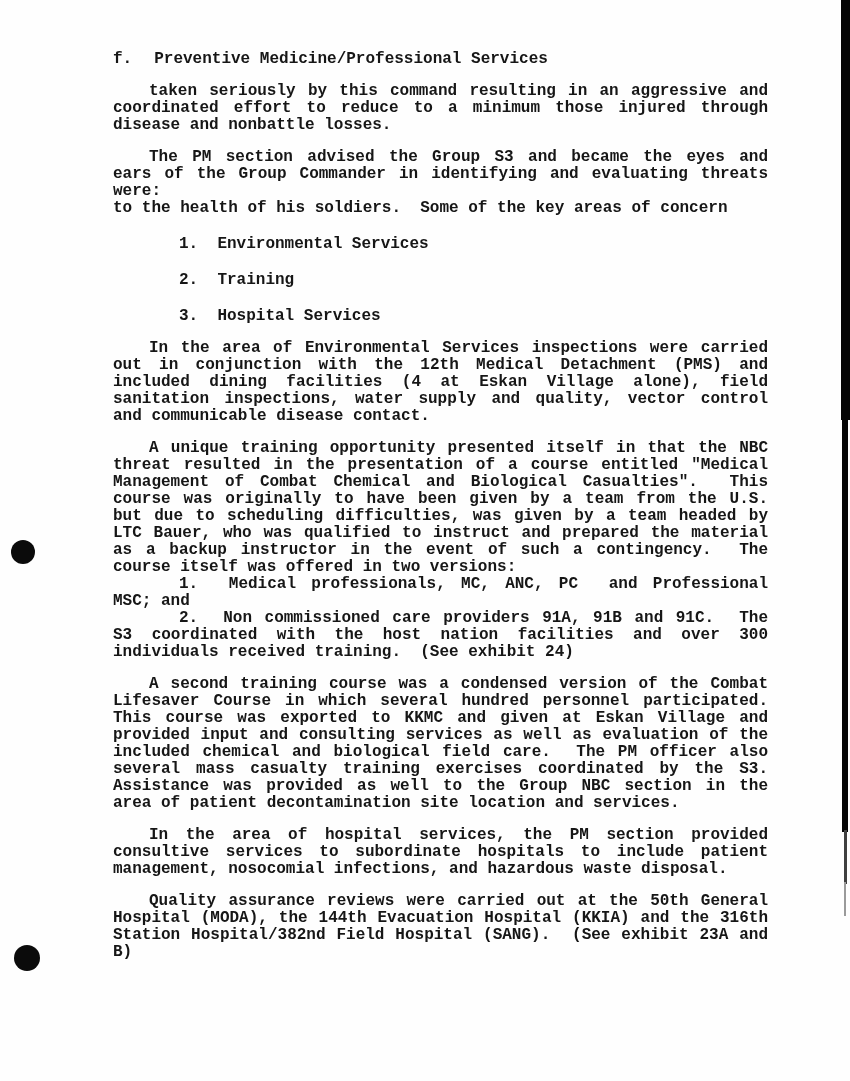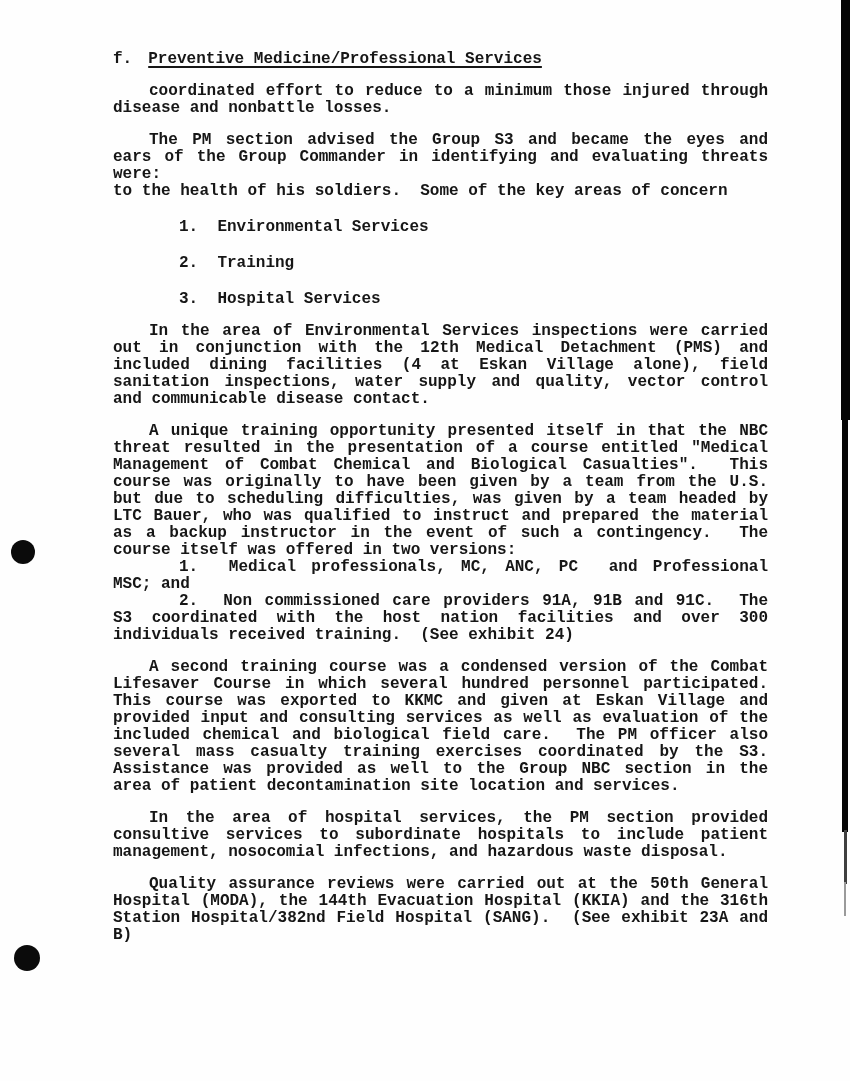--- a/index.html
+++ b/index.html
@@ -21,22 +21,21 @@
     width: 655px;
     color: #161616;
     font-size: 16px;
     font-weight: 700;
     line-height: 17px;
   }
   .heading { white-space: nowrap; }
   .hnum { display: inline-block; }
   .htitle {
     display: inline-block;
-    margin-left: 16px;
-    text-decoration: underline;
+    margin-left: 22px;
     text-decoration-thickness: 2px;
     text-underline-offset: 3px;
   }
   .block { margin-top: 15px; }
   .block.sub { margin-top: 0; }
   .line {
     min-height: 17px;
     text-align: justify;
     text-align-last: justify;
   }
@@ -72,20 +71,21 @@
   <div class="edge edge-3"></div>
   <div class="edge edge-4"></div>
 
   <div class="doc">
 
     <div class="heading">
       <span class="hnum">f.</span><span class="htitle">Preventive Medicine/Professional Services</span>
     </div>
 
     <div class="block para">
+        <div class="line">taken seriously by this command resulting in an aggressive and</div>
         <div class="line">coordinated effort to reduce to a minimum those injured through</div>
         <div class="line">disease and nonbattle losses.</div>
       </div>
 
     <div class="block para">
         <div class="line">The PM section advised the Group S3 and became the eyes and</div>
         <div class="line">ears of the Group Commander in identifying and evaluating threats</div>
         <div class="line">were:</div>
         <div class="line">to the health of his soldiers.&nbsp; Some of the key areas of concern</div>
       </div>

